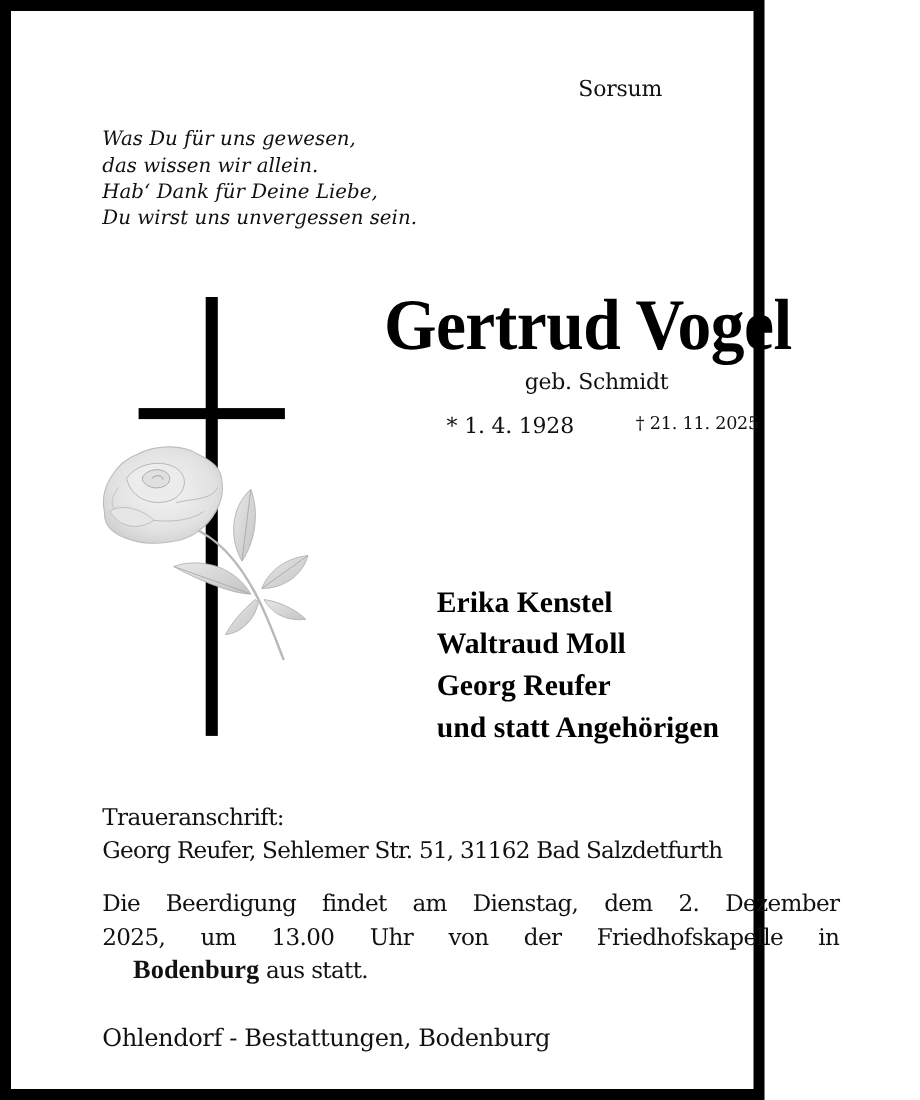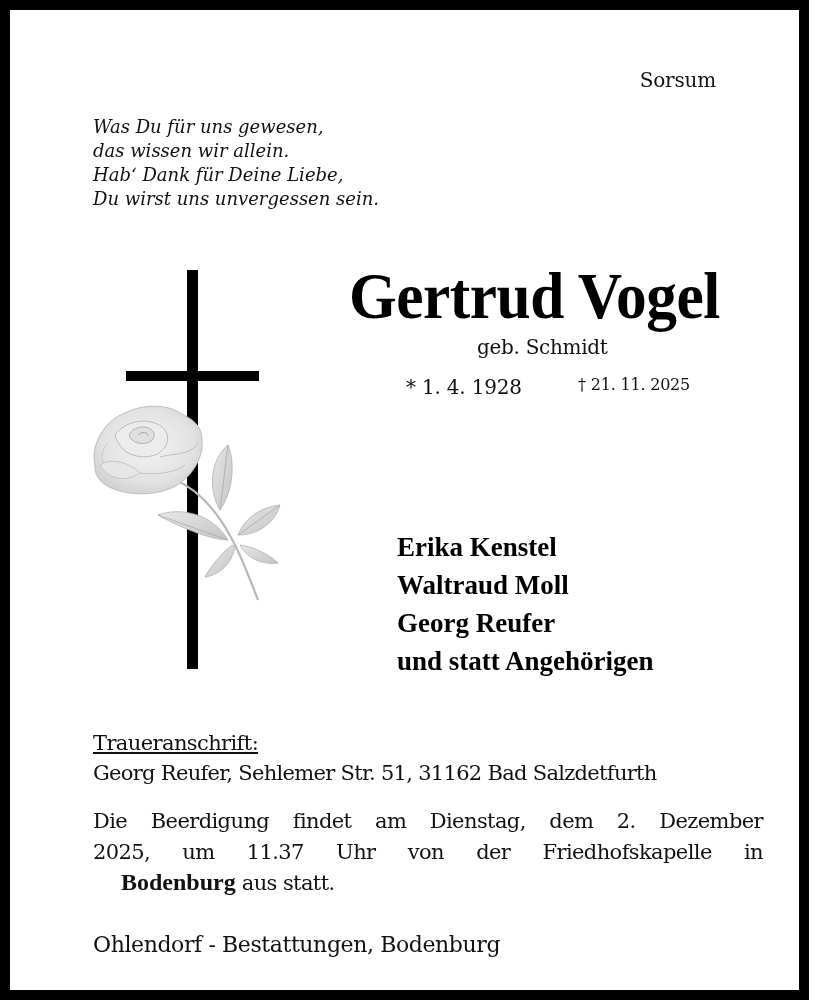--- a/index.html
+++ b/index.html
@@ -1,35 +1,35 @@
 <!DOCTYPE html>
 <html><head>
 <meta charset="utf-8">
 <style>
   html, body { margin: 0; padding: 0; background: #ffffff; }
   body { width: 836px; height: 1000px; position: relative; overflow: hidden; }
   .frame {
-    position: absolute; left: 0; top: 0; width: 809px; height: 1000px;
+    position: absolute; left: 0; top: 0; width: 695px; height: 1000px;
     box-sizing: border-box; border: 10px solid #000000; background: #ffffff;
   }
   .t { position: absolute; white-space: nowrap; color: #111111;
        font-family: "DejaVu Serif", "Liberation Serif", serif; line-height: 1; }
   .place { right: 83px; top: 60px; font-size: 20px; letter-spacing: -0.2px; }
   .poem { left: 83px; top: 105px; font-size: 18px; font-style: italic; line-height: 24px; }
   .poem div { white-space: nowrap; }
   .name { left: 339px; top: 253px; font-family: "Liberation Serif", serif; font-weight: bold;
           font-size: 66px; letter-spacing: -0.5px; transform-origin: left top; transform: scaleX(0.93); color: #000; }
   .born-name { left: 467px; top: 327px; font-size: 20px; letter-spacing: -0.3px; }
   .date-born { left: 396px; top: 367px; font-size: 20px; letter-spacing: -0.2px; }
   .date-died { left: 568px; top: 367px; font-size: 16px; letter-spacing: -0.2px; }
   .dank { left: 387px; top: 449px; font-size: 21px; line-height: 29px; letter-spacing: -0.4px; }
   .mourners { left: 387px; top: 518px; font-family: "Liberation Serif", serif; font-weight: bold;
               font-size: 27px; line-height: 38px; color: #000; }
   .mourners div { white-space: nowrap; }
-  .addr-label { left: 83px; top: 723px; font-size: 21px; letter-spacing: -0.6px; text-decoration: underline; }
+  .addr-label { left: 83px; top: 723px; font-size: 21px; letter-spacing: -0.6px; }
   .addr { left: 83px; top: 753px; font-size: 21px; letter-spacing: -0.7px; width: 670px; }
   .funeral { position: absolute; left: 83px; top: 796px; width: 670px; font-size: 21px; line-height: 30.5px;
              font-family: "DejaVu Serif", "Liberation Serif", serif; color: #111; text-align: justify;
              letter-spacing: -0.6px; }
   .funeral .fline { display: block; text-align: justify; text-align-last: justify; white-space: nowrap; }
   .funeral .fline.last { text-align-last: left; margin-left: 28px; }
   .funeral b { font-family: "Liberation Serif", serif; font-size: 24px; letter-spacing: 0; }
   .undertaker { left: 83px; top: 924px; font-size: 22px; letter-spacing: -0.4px; }
   .cross-v { position: absolute; left: 177px; top: 260px; width: 11px; height: 399px; background: #000; }
   .cross-h { position: absolute; left: 116px; top: 361px; width: 133px; height: 10px; background: #000; }
@@ -97,19 +97,19 @@
     <div>Waltraud Moll</div>
     <div>Georg Reufer</div>
     <div>und statt Angehörigen</div>
   </div>
 
   <div class="t addr-label">Traueranschrift:</div>
   <div class="t addr">Georg Reufer, Sehlemer Str. 51, 31162 Bad Salzdetfurth</div>
 
   <div class="funeral">
     <span class="fline">Die Beerdigung findet am Dienstag, dem 2. Dezember</span>
-    <span class="fline">2025, um 11.37 Uhr von der Friedhofskapelle in</span>
+    <span class="fline">2025, um 13.00 Uhr von der Friedhofskapelle in</span>
     <span class="fline last"><b>Bodenburg</b><span> aus statt.</span></span>
   </div>
 
   <div class="t undertaker">Ohlendorf - Bestattungen, Bodenburg</div>
 
 </div>
 
 </body></html>

